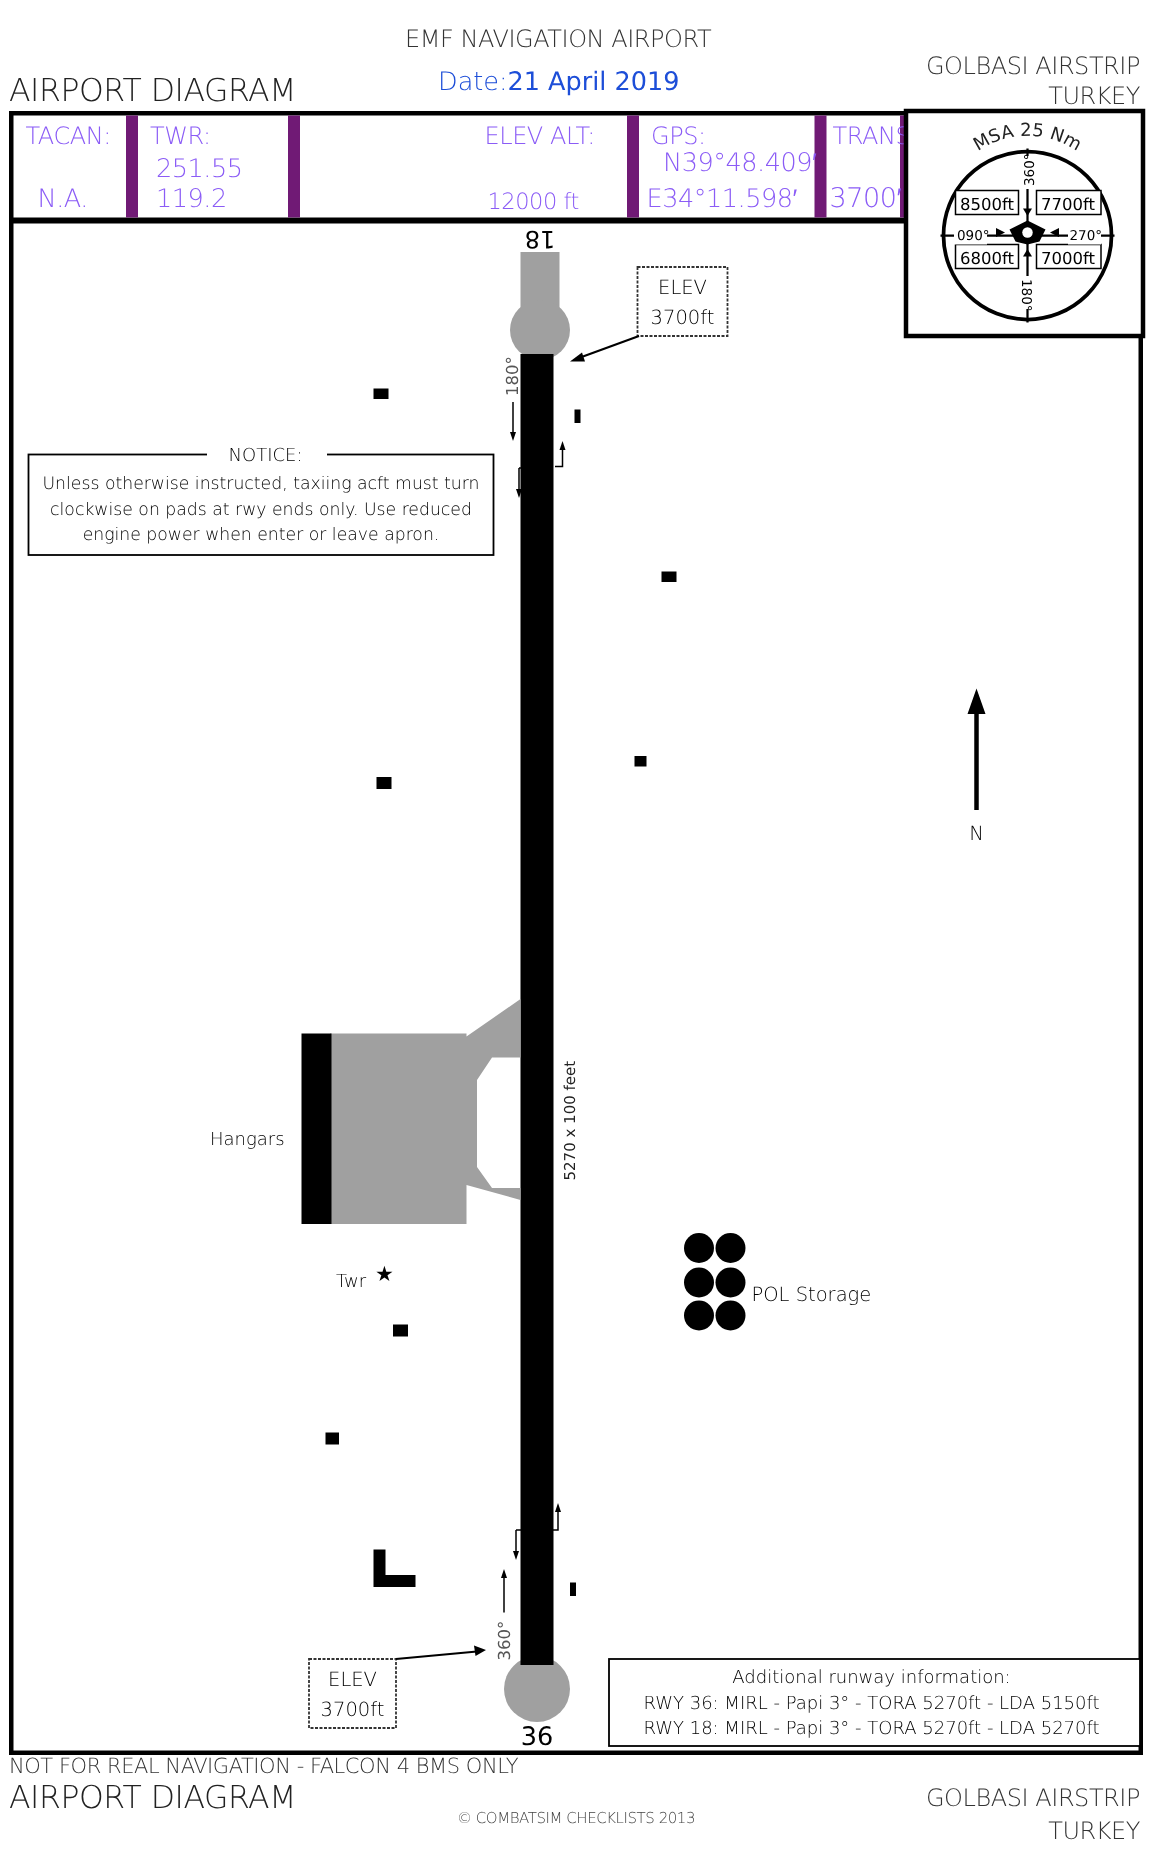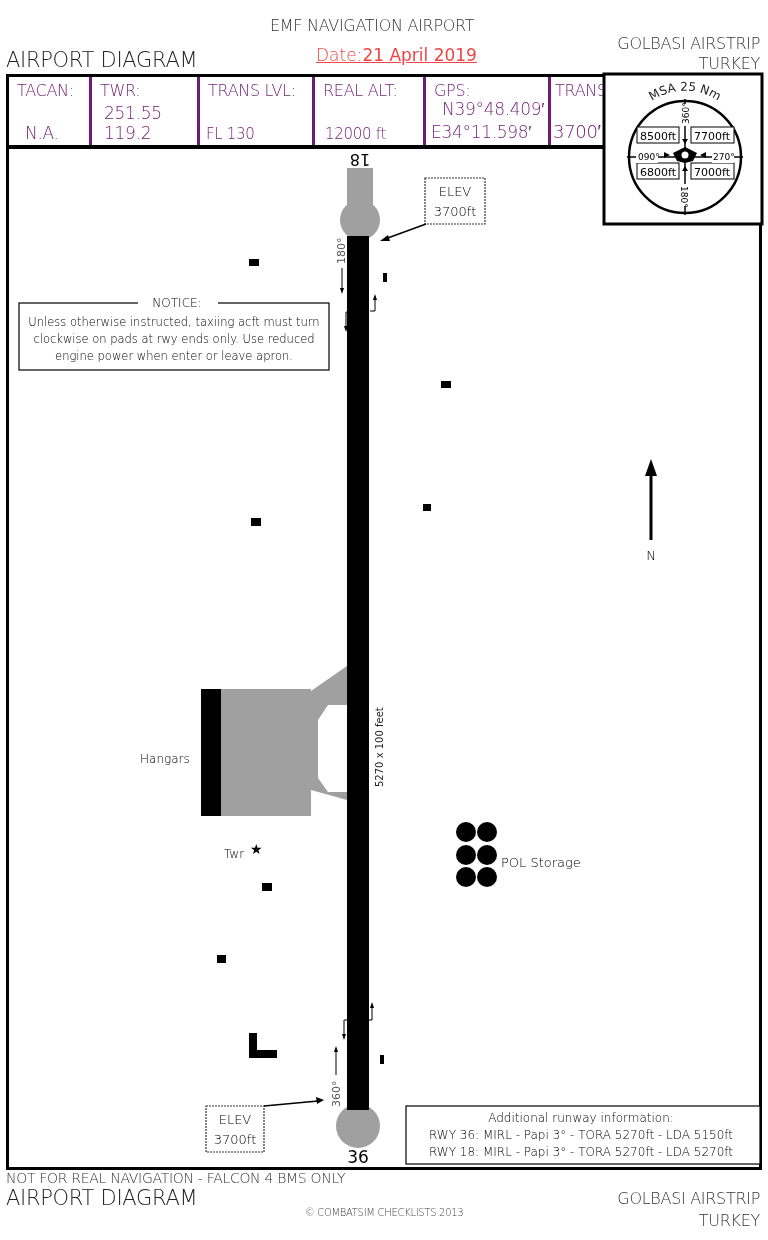--- a/index.html
+++ b/index.html
@@ -1,25 +1,25 @@
 <!DOCTYPE html>
 <html><head>
 <meta charset="utf-8">
 <style>
   html, body { margin:0; padding:0; background:#fff; }
   body { width:768px; height:1240px; position:relative; overflow:hidden;
          font-family:"DejaVu Sans", sans-serif; color:#222; }
   .abs { position:absolute; }
   .t { font-weight:200; letter-spacing:-0.3px; }
   #hdr-vol { left:270px; top:16px; font-size:16px; color:#333; }
-  #hdr-date { left:316px; top:45px; font-size:17px; color:#ef4444;text-decoration:underline; }
+  #hdr-date { left:292px; top:45px; font-size:17px; color:#1d4ed8; }
   #hdr-title { left:6px; top:48px; font-size:21px; color:#222; }
   #hdr-name { right:8px; top:34px; font-size:16px; text-align:right; line-height:20px; color:#333; }
   .infobar { left:6px; top:74px; width:756px; height:74px; border:3px solid #000; box-sizing:border-box; }
-  .cell { position:absolute; top:0; height:100%; border-right:3px solid #701a75; box-sizing:border-box; font-size:16px; color:#701a75; }
+  .cell { position:absolute; top:0; height:100%; border-right:8px solid #701a75; box-sizing:border-box; font-size:16px; color:#8b5cf6; }
   .cell .lbl { position:absolute; left:8px; top:4px; }
   .cell .v1 { position:absolute; left:12px; top:28px; font-size:17px; }
   .cell .v2 { position:absolute; left:12px; bottom:2px; font-size:17px; }
   .main { left:6px; top:146px; width:756px; height:1024px; border:3px solid #000; box-sizing:border-box; }
   svg text { font-family:"DejaVu Sans", sans-serif; }
   #copyright { left:0; width:768px; top:1171px; text-align:center; font-size:10px; color:#444;margin-top:36px; }
   #ftr-title { left:6px; top:1186px; font-size:21px; color:#222; }
   #ftr-sub { left:6px; top:1170px; font-size:14px; color:#333; }
   #ftr-name { right:8px; top:1188px; font-size:16px; text-align:right; line-height:22px; color:#333; }
 </style>
@@ -39,26 +39,22 @@
 <div class="abs infobar">
   <div class="cell t" style="left:0;width:83px">
     <span class="lbl">TACAN:</span>
     <span class="v2" style="left:16px">N.A.</span>
   </div>
   <div class="cell t" style="left:83px;width:108px">
     <span class="lbl">TWR:</span>
     <span class="v1" style="top:26px">251.55</span>
     <span class="v2">119.2</span>
   </div>
-  <div class="cell t" style="left:191px;width:115px">
-    <span class="lbl">TRANS LVL:</span>
-    <span class="v2" style="left:6px;font-size:15px">FL 130</span>
-  </div>
   <div class="cell t" style="left:306px;width:111px">
-    <span class="lbl">REAL ALT:</span>
+    <span class="lbl">ELEV ALT:</span>
     <span class="v2" style="left:10px;font-size:15px">12000 ft</span>
   </div>
   <div class="cell t" style="left:417px;width:125px">
     <span class="lbl">GPS:</span>
     <span class="v1" style="left:16px;top:22px">N39°48.409′</span>
     <span class="v2" style="left:5px">E34°11.598′</span>
   </div>
   <div class="cell t" style="left:542px;width:57px">
     <span class="lbl" style="left:4px">TRANS:</span>
     <span class="v2" style="left:2px;font-size:18px">3700′</span>

